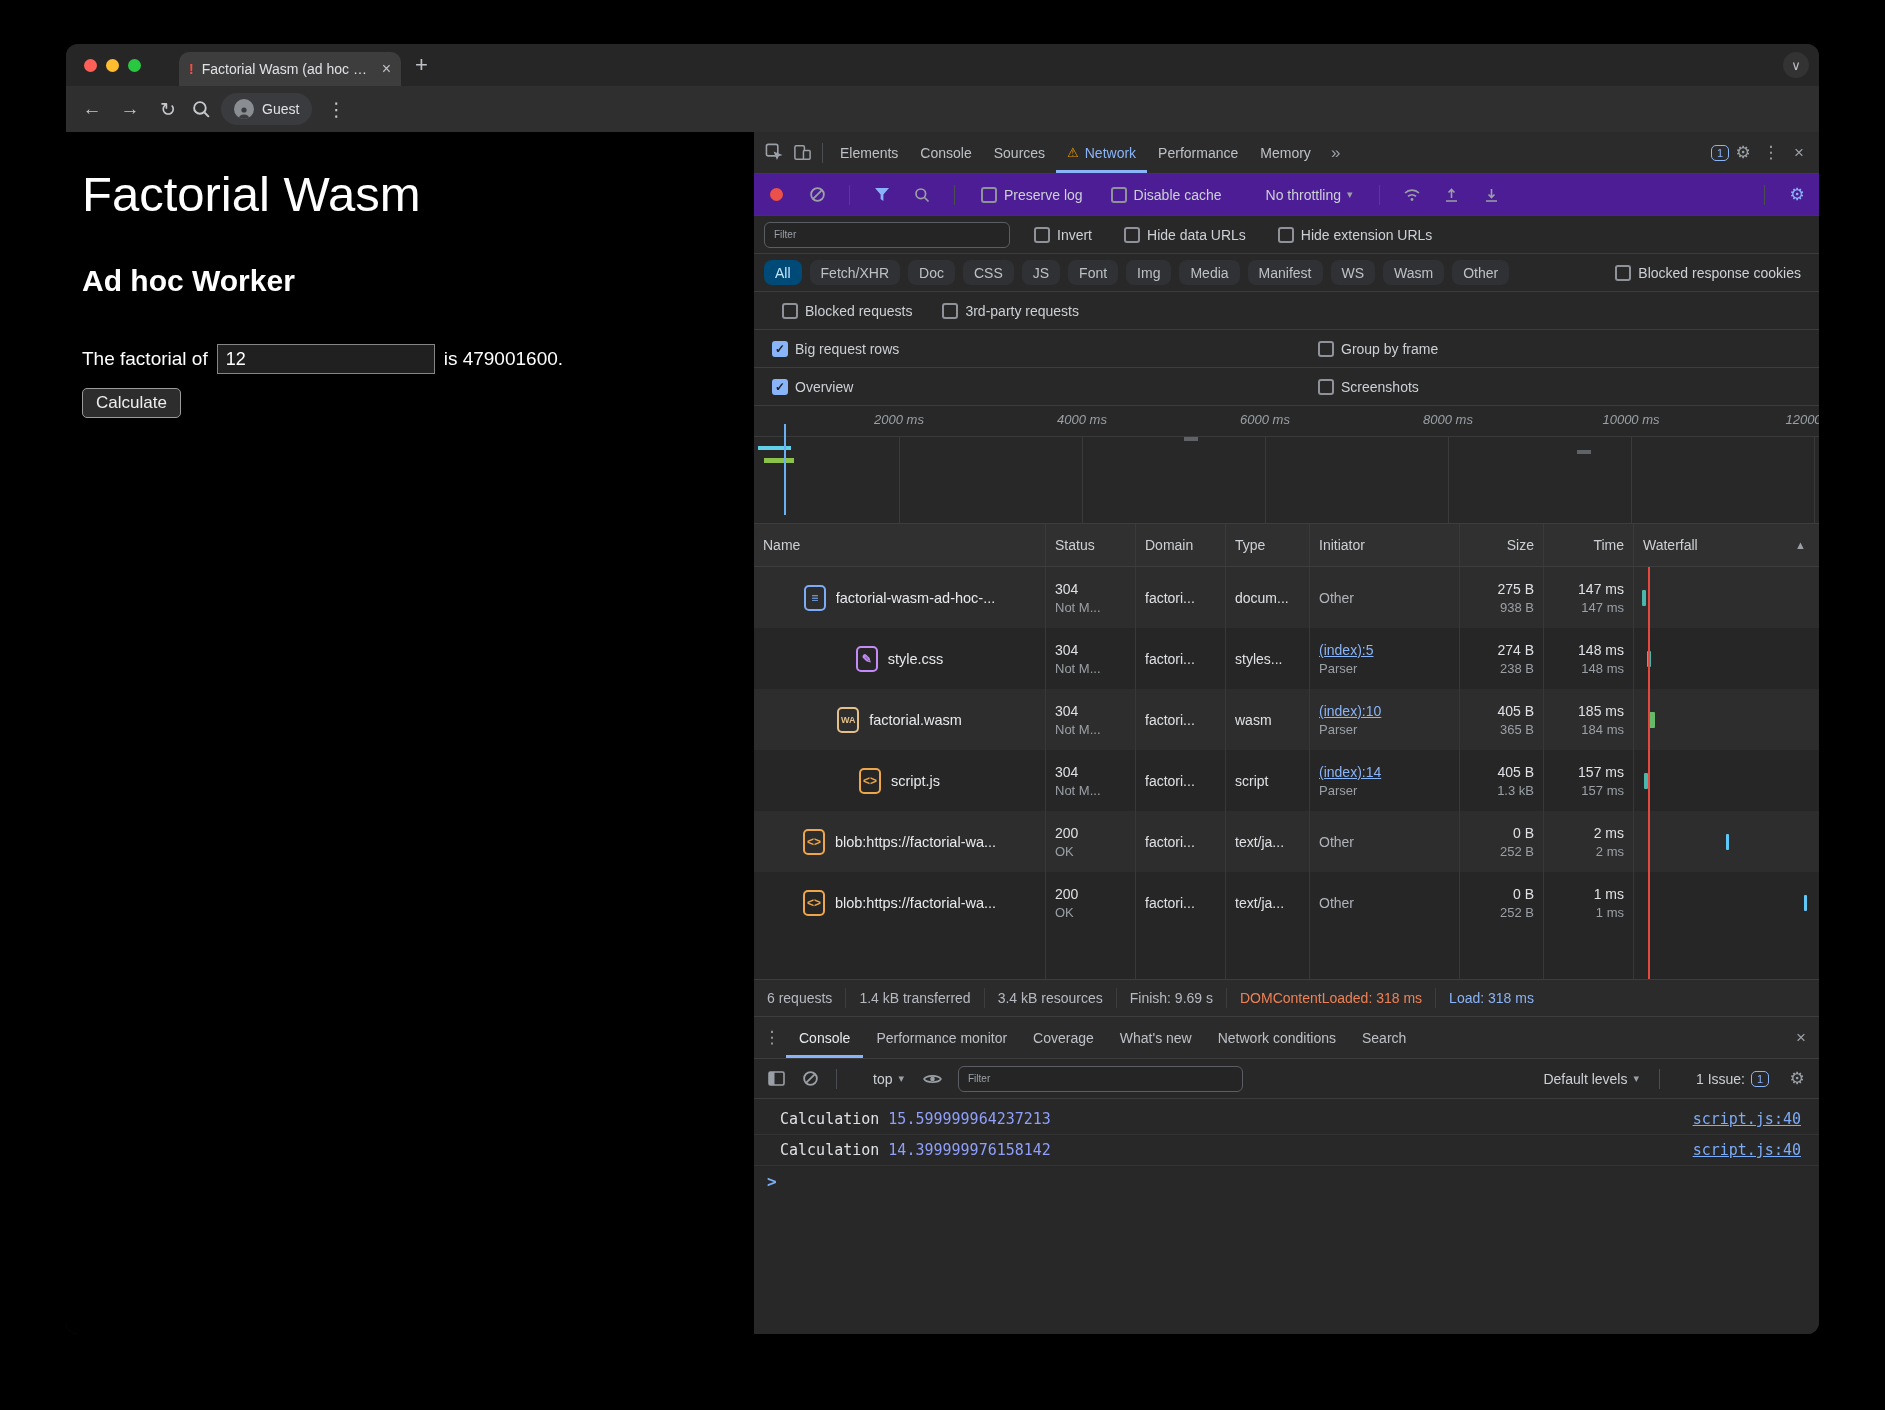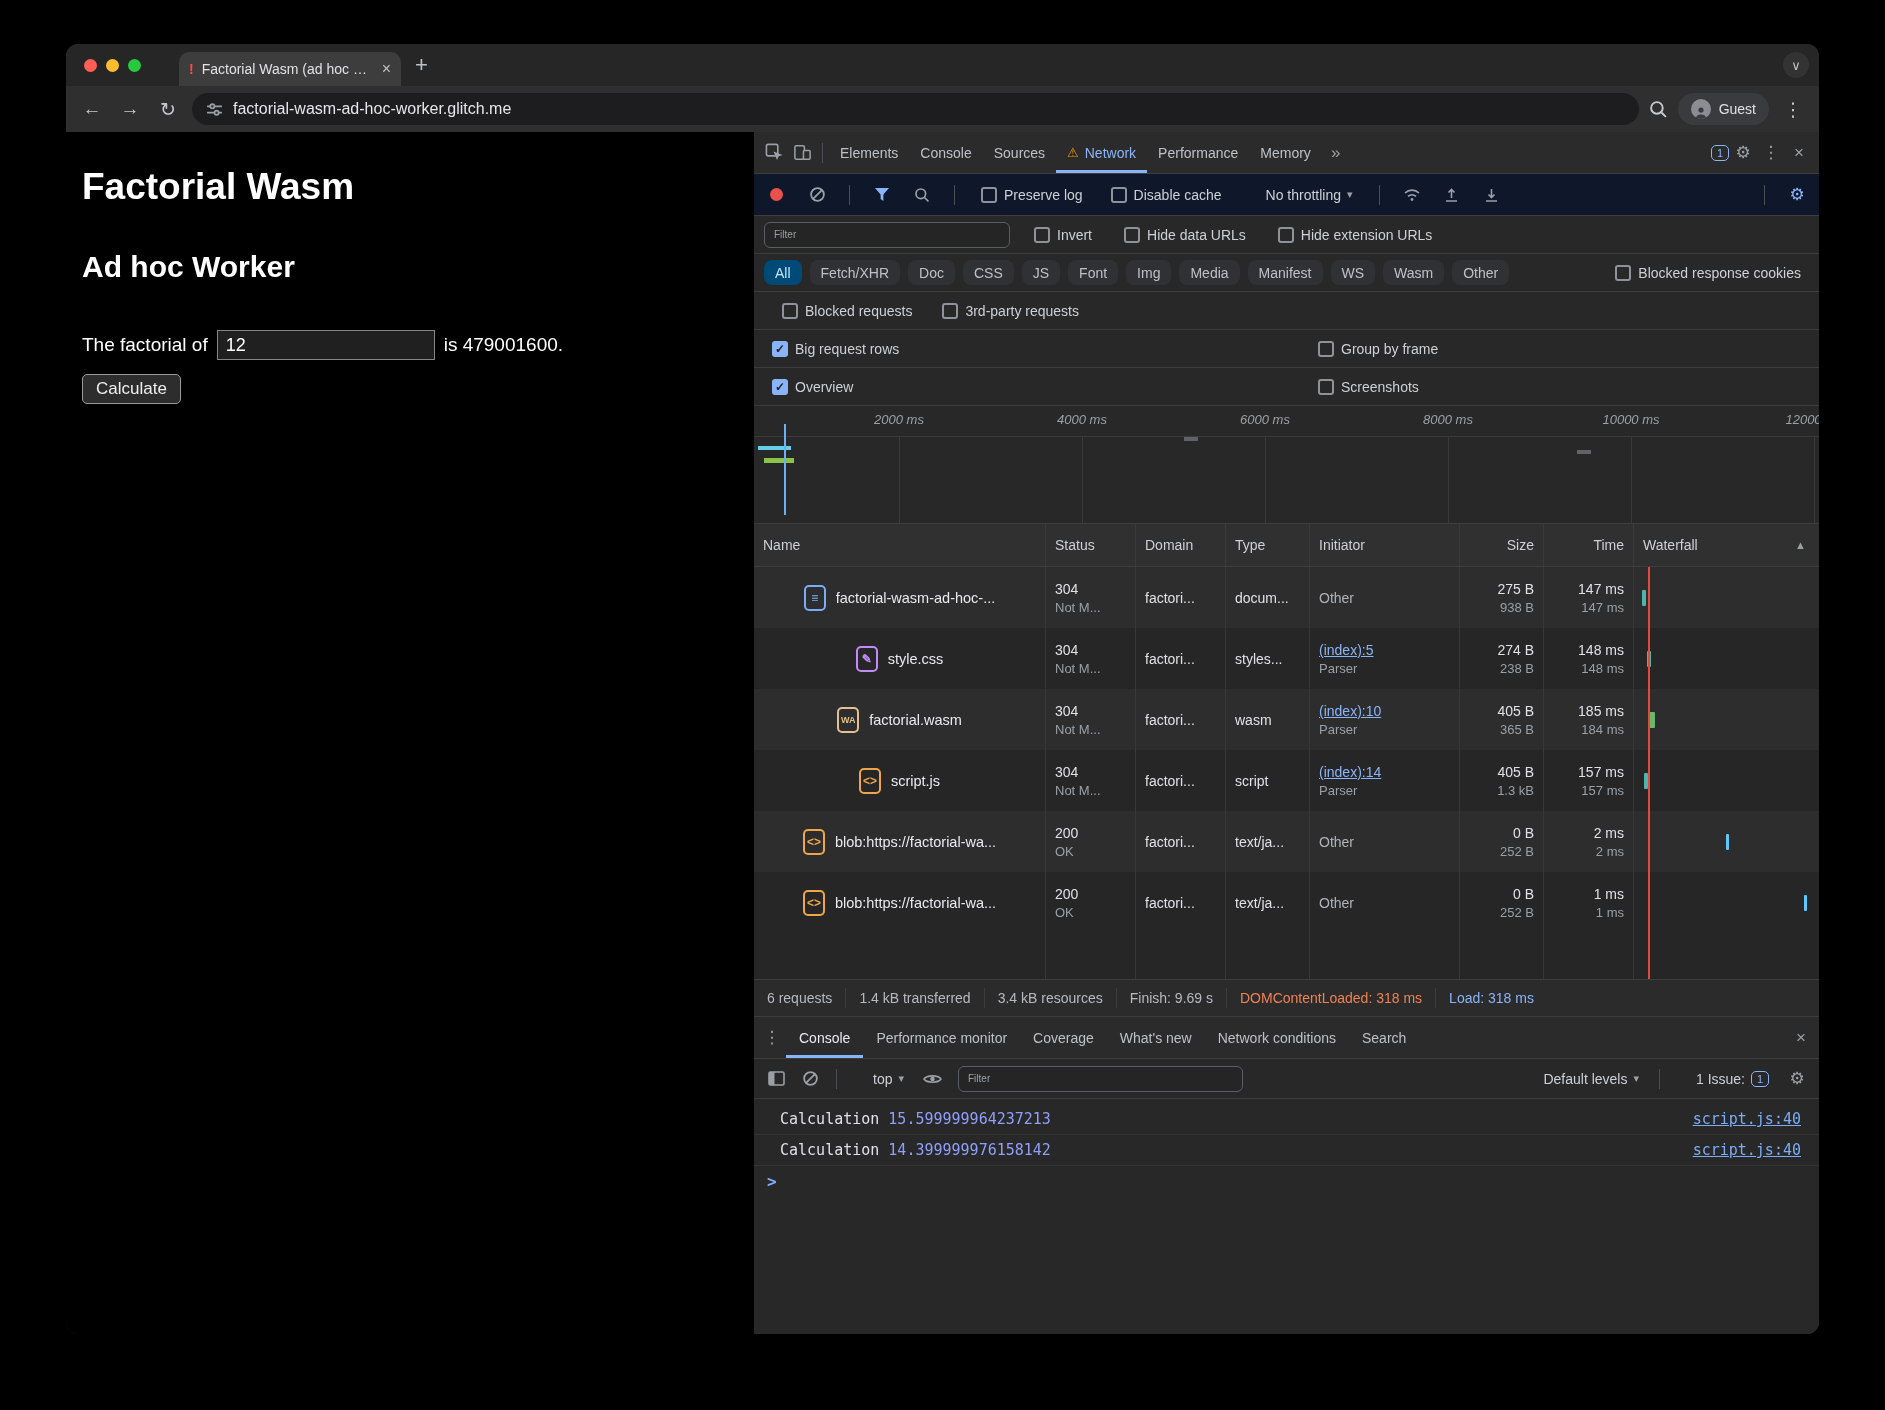--- a/index.html
+++ b/index.html
@@ -30,21 +30,21 @@
   .urlbar { flex:1; height:32px; background:#1d1d1f; border-radius:16px; display:flex; align-items:center;
             gap:10px; padding:0 14px; }
   .url-text { color:#e4e6e9; font-size:16px; }
   .guest { height:32px; border-radius:16px; background:#3a3b3e; display:flex; align-items:center; gap:8px;
            padding:0 13px; color:#dfe1e5; font-size:14px; }
   .avatar { width:20px; height:20px; border-radius:50%; background:#8a8d91; display:flex; align-items:flex-end; justify-content:center; overflow:hidden; }
 
   
   .content { flex:1; display:flex; min-height:0; }
   .page { width:688px; flex:none; background:#000; color:#fff; padding:34px 16px 0 16px; }
-  .page h1 { font-size:37px; font-weight:700; }
+  .page h1 { font-size:49px; font-weight:400; }
   .page h2 { font-size:30px; font-weight:700; margin-top:42px; }
   .fact-line { margin-top:46px; font-size:19px; display:flex; align-items:center; gap:9px; }
   .fact-input { width:218px; height:30px; background:#202020; border:1px solid #858585; color:#fff;
                 font-size:18px; padding:0 8px; font-family:"Liberation Sans",sans-serif; }
   .calc { margin-top:14px; font-size:17px; color:#eee; background:#2d2d2d; border:1px solid #9b9b9b;
           border-radius:5px; padding:4px 13px; font-family:"Liberation Sans",sans-serif; }
 
   
   .devtools { flex:1; min-width:0; background:#282828; display:flex; flex-direction:column; color:#dfe1e5; font-size:14px; }
   .vsep { width:1px; height:20px; background:#4a4d51; margin:0 6px; flex:none; }
@@ -52,21 +52,21 @@
           color:#9aa0a6; font-size:17px; flex:none; }
   .blue { color:#8ab4f8; }
 
   .dt-tabbar { height:42px; background:#2b2b2b; border-bottom:1px solid #3d3d3d; display:flex; align-items:center; padding:0 6px; flex:none; }
   .dt-tab { height:100%; display:flex; align-items:center; gap:6px; padding:0 11px; color:#bdc1c6; white-space:nowrap; }
   .dt-tab.selected { color:#8ab4f8; box-shadow:inset 0 -3px 0 #8ab4f8; }
   .warn { color:#f29900; font-size:13px; }
   .bubble { display:inline-flex; align-items:center; justify-content:center; min-width:18px; height:16px;
             border:1.5px solid #8ab4f8; border-radius:5px; color:#8ab4f8; font-size:11px; padding:0 3px; }
 
-  .dt-nettoolbar { height:42px; background:#0f172a; border-bottom:1px solid #3d3d3d; display:flex; align-items:center; padding:0 8px; gap:12px; flex:none; }
+  .dt-nettoolbar { height:42px; background:#4c1d95; border-bottom:1px solid #3d3d3d; display:flex; align-items:center; padding:0 8px; gap:12px; flex:none; }
   .rec { width:13px; height:13px; border-radius:50%; background:#e9514a; margin:0 8px; flex:none; }
   .cbrow { display:flex; align-items:center; gap:7px; color:#cdd1d6; white-space:nowrap; margin:0 8px; }
   .cb { width:16px; height:16px; border:2px solid #8f9399; border-radius:3px; flex:none; display:inline-flex;
         align-items:center; justify-content:center; font-size:12px; font-weight:bold; color:transparent; }
   .cb.checked { background:#8ab4f8; border-color:#8ab4f8; color:#202124; }
   .dd { display:flex; align-items:center; gap:6px; color:#cdd1d6; margin:0 8px; white-space:nowrap;padding-left:16px; }
   .dd .arr { font-size:11px; color:#9aa0a6; }
   .spacer { flex:1; }
 
   .dt-filterrow { height:38px; border-bottom:1px solid #3d3d3d; display:flex; align-items:center; gap:16px; padding:0 10px; flex:none; }
@@ -163,31 +163,20 @@
       <span class="tab-close">×</span>
     </div>
     <span class="newtab">+</span>
     <span class="tabsearch">∨</span>
   </div>
 
   <div class="toolbar">
     <span class="nav-ic">←</span>
     <span class="nav-ic">→</span>
     <span class="nav-ic">↻</span>
-    <div class="urlbar">
-      <svg width="17" height="17" viewBox="0 0 16 16">
-        <g stroke="#9aa0a6" stroke-width="1.6" fill="none">
-          <line x1="1" y1="5" x2="15" y2="5"></line>
-              <circle cx="6" cy="5" r="2" fill="#2f2f2f"></circle>
-          <line x1="1" y1="11" x2="15" y2="11"></line>
-              <circle cx="10" cy="11" r="2" fill="#2f2f2f"></circle>
-        </g>
-      </svg>
-      <span class="url-text">factorial-wasm-ad-hoc-worker.glitch.me</span>
-    </div>
     <svg width="19" height="19" viewBox="0 0 18 18">
       <circle cx="7.5" cy="7.5" r="5.5" stroke="#c6c9ce" stroke-width="1.8" fill="none"></circle>
       <line x1="11.8" y1="11.8" x2="16" y2="16" stroke="#c6c9ce" stroke-width="1.8"></line>
     </svg>
     <div class="guest">
       <span class="avatar">
         <svg width="14" height="14" viewBox="0 0 14 14">
               <circle cx="7" cy="5" r="2.6" fill="#3a3b3e"></circle>
               <path d="M1.5 14a5.5 4.5 0 0 1 11 0z" fill="#3a3b3e"></path>
             </svg>

